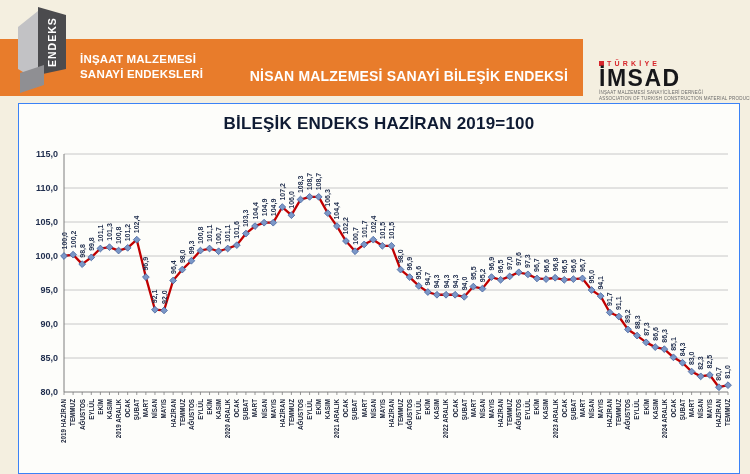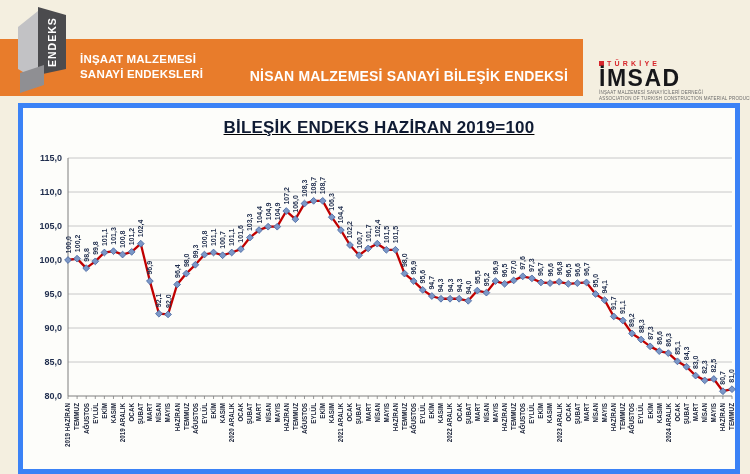--- a/index.html
+++ b/index.html
@@ -16,21 +16,21 @@
     color:#ffffff;font-weight:bold;font-size:14px;letter-spacing:.2px;}
   .imsad{position:absolute;left:594px;top:34px;width:152px;height:64px;display:flex;align-items:flex-start;margin-top:24px;}
   .imsad-text{margin-left:5px;}
   .imsad-turkiye{color:#d7262c;font-size:7px;font-weight:bold;letter-spacing:3.2px;margin-top:2px;}
   .imsad-turkiye .sq{display:inline-block;width:5px;height:5px;background:#d7262c;margin-right:3px;}
   .imsad-name{color:#17171a;font-size:23px;font-weight:800;letter-spacing:1.5px;line-height:23px;font-family:"Liberation Sans",sans-serif;}
   .imsad-sub{color:#6a6a6a;font-size:4.5px;line-height:5.5px;letter-spacing:.2px;white-space:nowrap;}
   
   .chart-panel{
     position:absolute;left:18px;top:103px;width:722px;height:371px;
-    background:#fdfdfa;border:5px solid #3b82f6;box-sizing:border-box;text-decoration:underline;
+    background:#fdfdfa;border:1px solid #3b82f6;box-sizing:border-box;
   }
   .chart-title{margin:10px 0 0 0;text-align:center;color:#0f1b33;font-size:17px;font-weight:bold;letter-spacing:.2px;}
   .chart-wrap{position:absolute;left:1px;top:36px;}
 </style>
 </head>
 <body>
 
 <div class="page">
 
   <div class="orange-band"></div>

